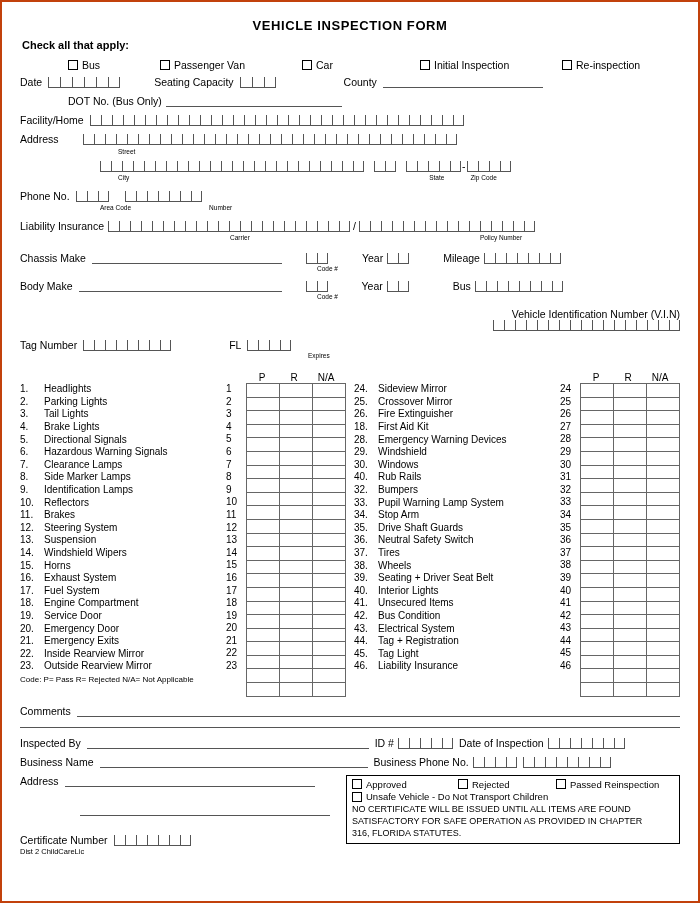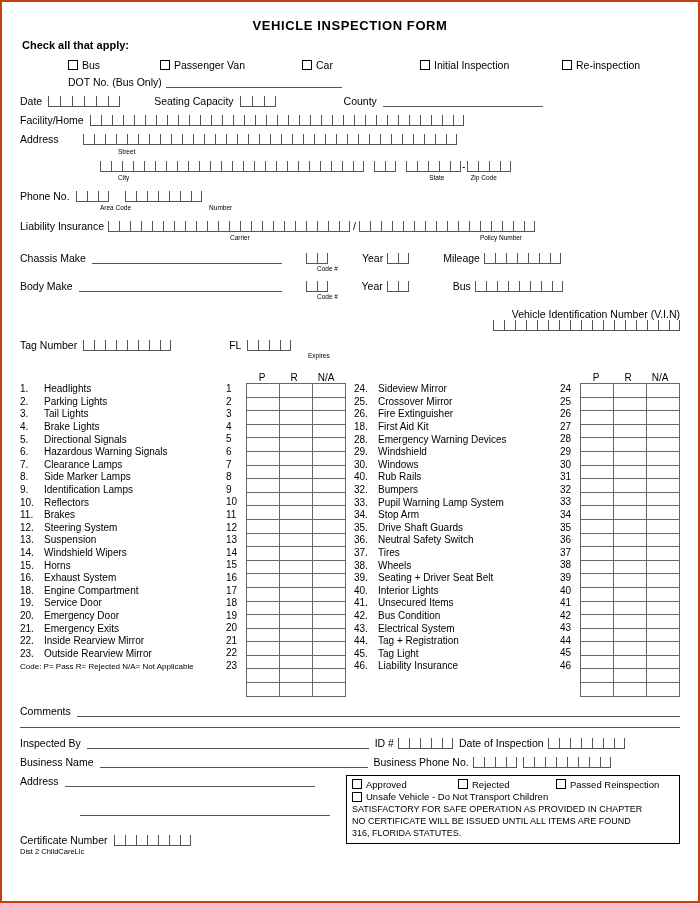--- a/index.html
+++ b/index.html
@@ -254,26 +254,20 @@
     <div class="cb-item" style="width:142px;">
       <span class="cbx"></span>
       <span>Initial Inspection</span>
     </div>
     <div class="cb-item">
       <span class="cbx"></span>
       <span>Re-inspection</span>
     </div>
   </div>
 
-  <div class="row indent48">
-    <span class="lbl">DOT No. (Bus Only)</span>
-    <span class="sp4"></span>
-    <span class="rule" style="width:176px;"></span>
-  </div>
-
   <div class="row">
     <span class="lbl">Date</span>
     <span class="sp6"></span>
     <span class="comb">
         <span class="cell"></span>
         <span class="cell"></span>
         <span class="cell"></span>
         <span class="cell"></span>
         <span class="cell"></span>
         <span class="cell"></span>
@@ -284,20 +278,26 @@
     <span class="comb">
         <span class="cell"></span>
         <span class="cell"></span>
         <span class="cell"></span>
       </span>
     <span class="sp34"></span>
       <span class="sp34"></span>
     <span class="lbl">County</span>
     <span class="sp6"></span>
     <span class="rule" style="width:160px;"></span>
+  </div>
+
+  <div class="row indent48">
+    <span class="lbl">DOT No. (Bus Only)</span>
+    <span class="sp4"></span>
+    <span class="rule" style="width:176px;"></span>
   </div>
 
   <div class="row">
     <span class="lbl">Facility/Home</span>
     <span class="sp6"></span>
     <span class="comb tight">
         <span class="cell"></span>
         <span class="cell"></span>
         <span class="cell"></span>
         <span class="cell"></span>
@@ -696,20 +696,24 @@
               <span class="num">14.</span>
               <span class="name">Windshield Wipers</span>
             </div>
             <div class="item">
               <span class="num">15.</span>
               <span class="name">Horns</span>
             </div>
             <div class="item">
               <span class="num">16.</span>
               <span class="name">Exhaust System</span>
+            </div>
+            <div class="item">
+              <span class="num">17.</span>
+              <span class="name">Fuel System</span>
             </div>
             <div class="item">
               <span class="num">18.</span>
               <span class="name">Engine Compartment</span>
             </div>
             <div class="item">
               <span class="num">19.</span>
               <span class="name">Service Door</span>
             </div>
             <div class="item">
@@ -1246,21 +1250,21 @@
               <span class="cbx"></span>
               <span>Passed Reinspection</span>
             </div>
           </div>
           <div style="display:flex;align-items:center;margin-top:1px;">
             <div class="cb-item">
               <span class="cbx"></span>
               <span>Unsafe Vehicle - Do Not Transport Children</span>
             </div>
           </div>
+          <div class="cert-line">NO CERTIFICATE WILL BE ISSUED UNTIL ALL ITEMS ARE FOUND</div>
           <div class="cert-line">SATISFACTORY FOR SAFE OPERATION AS PROVIDED IN CHAPTER</div>
-          <div class="cert-line">NO CERTIFICATE WILL BE ISSUED UNTIL ALL ITEMS ARE FOUND</div>
           <div class="cert-line">316, FLORIDA STATUTES.</div>
         </div>
       </div>
     </div>
 
   </div>
 </div>
 
 </body></html>

